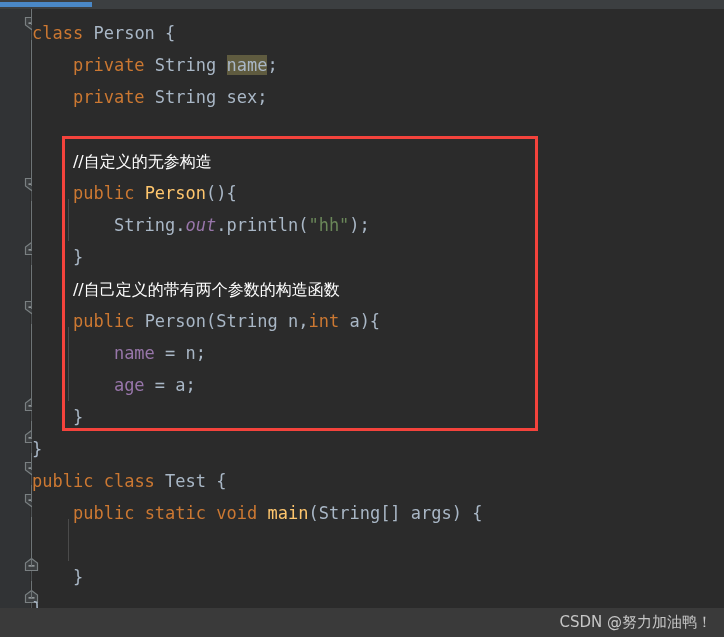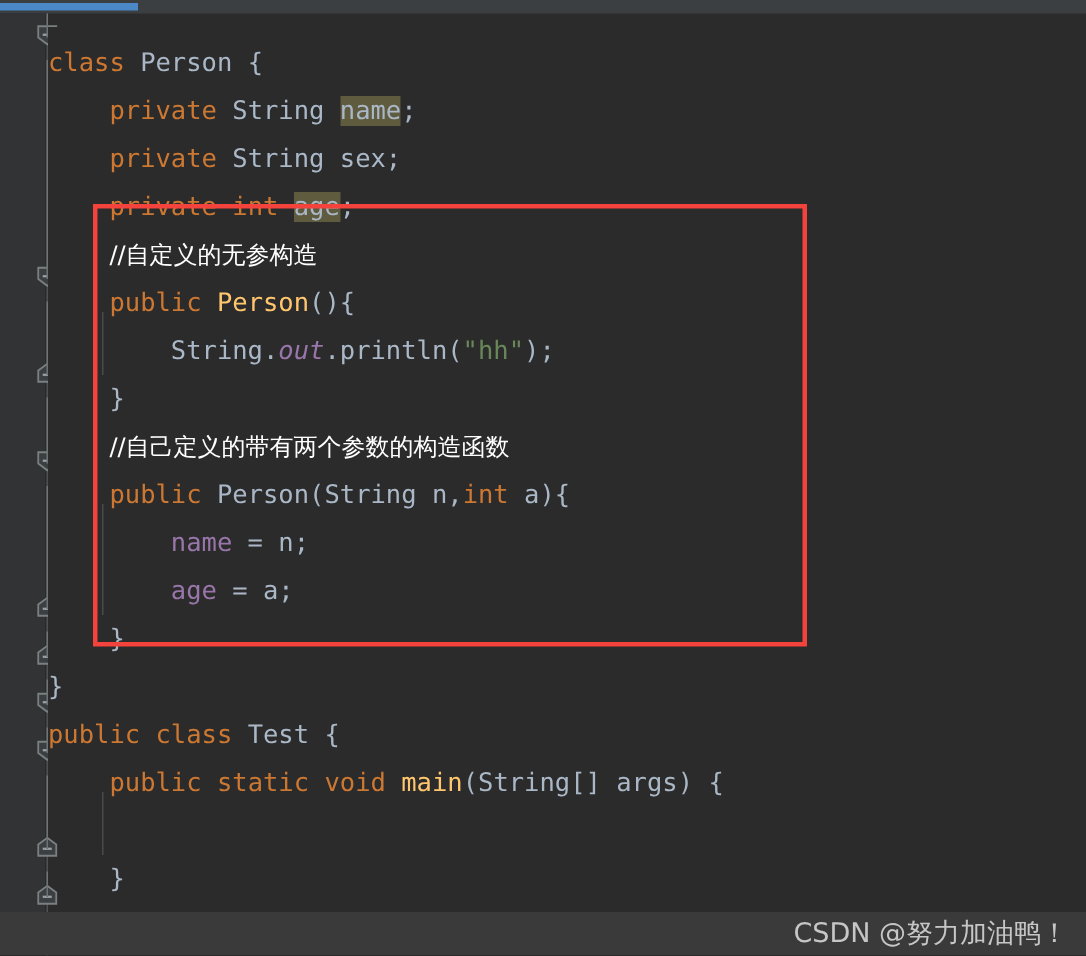--- a/index.html
+++ b/index.html
@@ -53,21 +53,21 @@
     position: absolute;
     left: 24px;
     width: 15px;
     height: 15px;
   }
   .fold svg { display: block; }
 
   
   #editor {
     position: absolute;
-    left: 32px; top: 18px;
+    left: 32px; top: 9px;
     width: 692px; height: 508px;
     background: #2b2b2b;
   }
   .code-line {
     position: absolute;
     left: 0;
     height: 32px;
     line-height: 32px;
     font-size: 17px;
     white-space: pre;
@@ -120,21 +120,21 @@
     left: 0; top: 608px;
     width: 724px; height: 29px;
     background: #3a3a3a;
   }
   #watermark {
     position: absolute;
     right: 12px; top: 608px;
     height: 29px;
     line-height: 29px;
     font-family: "DejaVu Sans", "Liberation Sans", sans-serif;
-    font-size: 18px;
+    font-size: 15px;
     color: #c6c6c6;
     white-space: pre;
   }
 </style>
 </head>
 <body>
 
 <div id="screen">
 
   <div id="topbar">
@@ -217,21 +217,20 @@
       <div class="fold-line" style="top: 9px; height: 16px;"></div>
     </div>
 
   <div id="editor">
     <div class="indent-guide" style="left:36px; top:190px; height:42px;"></div>
     <div class="indent-guide" style="left:36px; top:318px; height:74px;"></div>
     <div class="indent-guide" style="left:36px; top:510px; height:42px;"></div>
   <div class="code-line" style="top: 8px;"><span class="kw">class</span><span class="punct"> </span><span class="type">Person</span><span class="brace"> {</span></div>
       <div class="code-line" style="top: 40px; text-align: right;"><span class="punct">    </span><span class="kw">private</span><span class="punct"> </span><span class="type">String</span><span class="punct"> </span><span class="hl">name</span><span class="punct">;</span></div>
       <div class="code-line" style="top: 72px;"><span class="punct">    </span><span class="kw">private</span><span class="punct"> </span><span class="type">String</span><span class="punct"> sex;</span></div>
-      <div class="code-line" style="top: 104px;"><span class="punct">    </span><span class="kw">private</span><span class="punct"> </span><span class="kw">int</span><span class="punct"> </span><span class="hl">age</span><span class="punct">;</span></div>
       <div class="code-line" style="top: 136px;"><span class="punct">    </span><span class="cmt cjk">//自定义的无参构造</span></div>
       <div class="code-line" style="top: 168px;"><span class="punct">    </span><span class="kw">public</span><span class="punct"> </span><span class="decl">Person</span><span class="punct">(){</span></div>
       <div class="code-line" style="top: 200px;"><span class="punct">        </span><span class="type">String</span><span class="punct">.</span><span class="fieldi">out</span><span class="punct">.println(</span><span class="str">"hh"</span><span class="punct">);</span></div>
       <div class="code-line" style="top: 232px;"><span class="brace">    }</span></div>
       <div class="code-line" style="top: 264px;"><span class="punct">    </span><span class="cmt cjk">//自己定义的带有两个参数的构造函数</span></div>
       <div class="code-line" style="top: 296px;"><span class="punct">    </span><span class="kw">public</span><span class="punct"> </span><span class="type">Person</span><span class="punct">(</span><span class="type">String</span><span class="punct"> n,</span><span class="kw">int</span><span class="punct"> a){</span></div>
       <div class="code-line" style="top: 328px;"><span class="punct">        </span><span class="field">name</span><span class="punct"> = n;</span></div>
       <div class="code-line" style="top: 360px;"><span class="punct">        </span><span class="field">age</span><span class="punct"> = a;</span></div>
       <div class="code-line" style="top: 392px;"><span class="brace">    }</span></div>
       <div class="code-line" style="top: 424px;"><span class="brace">}</span></div>

